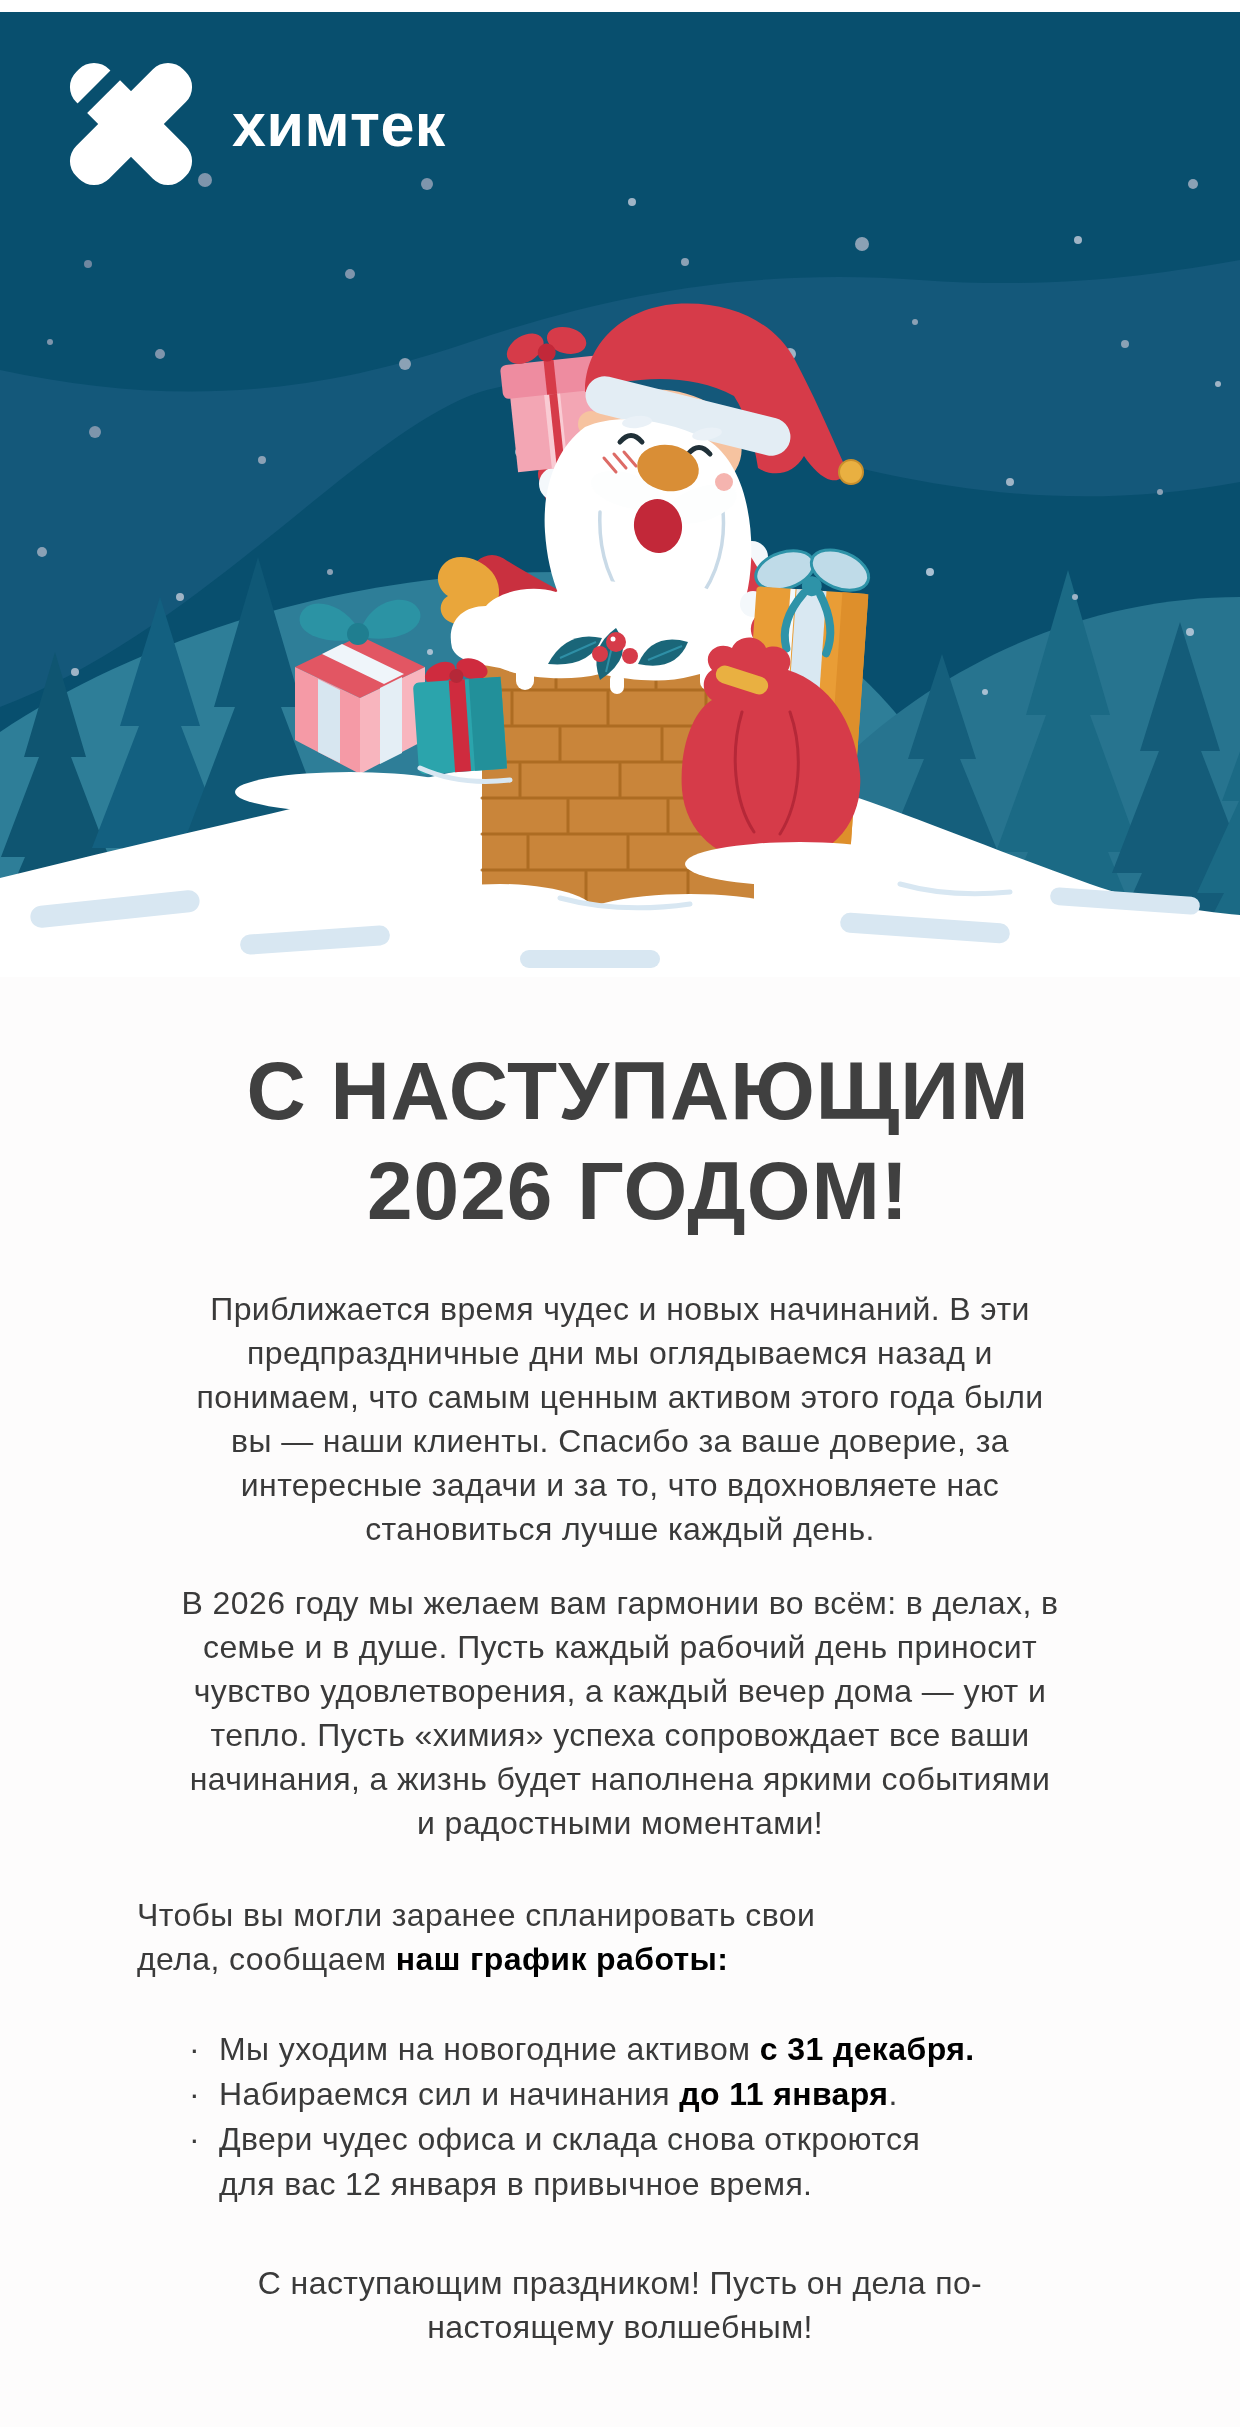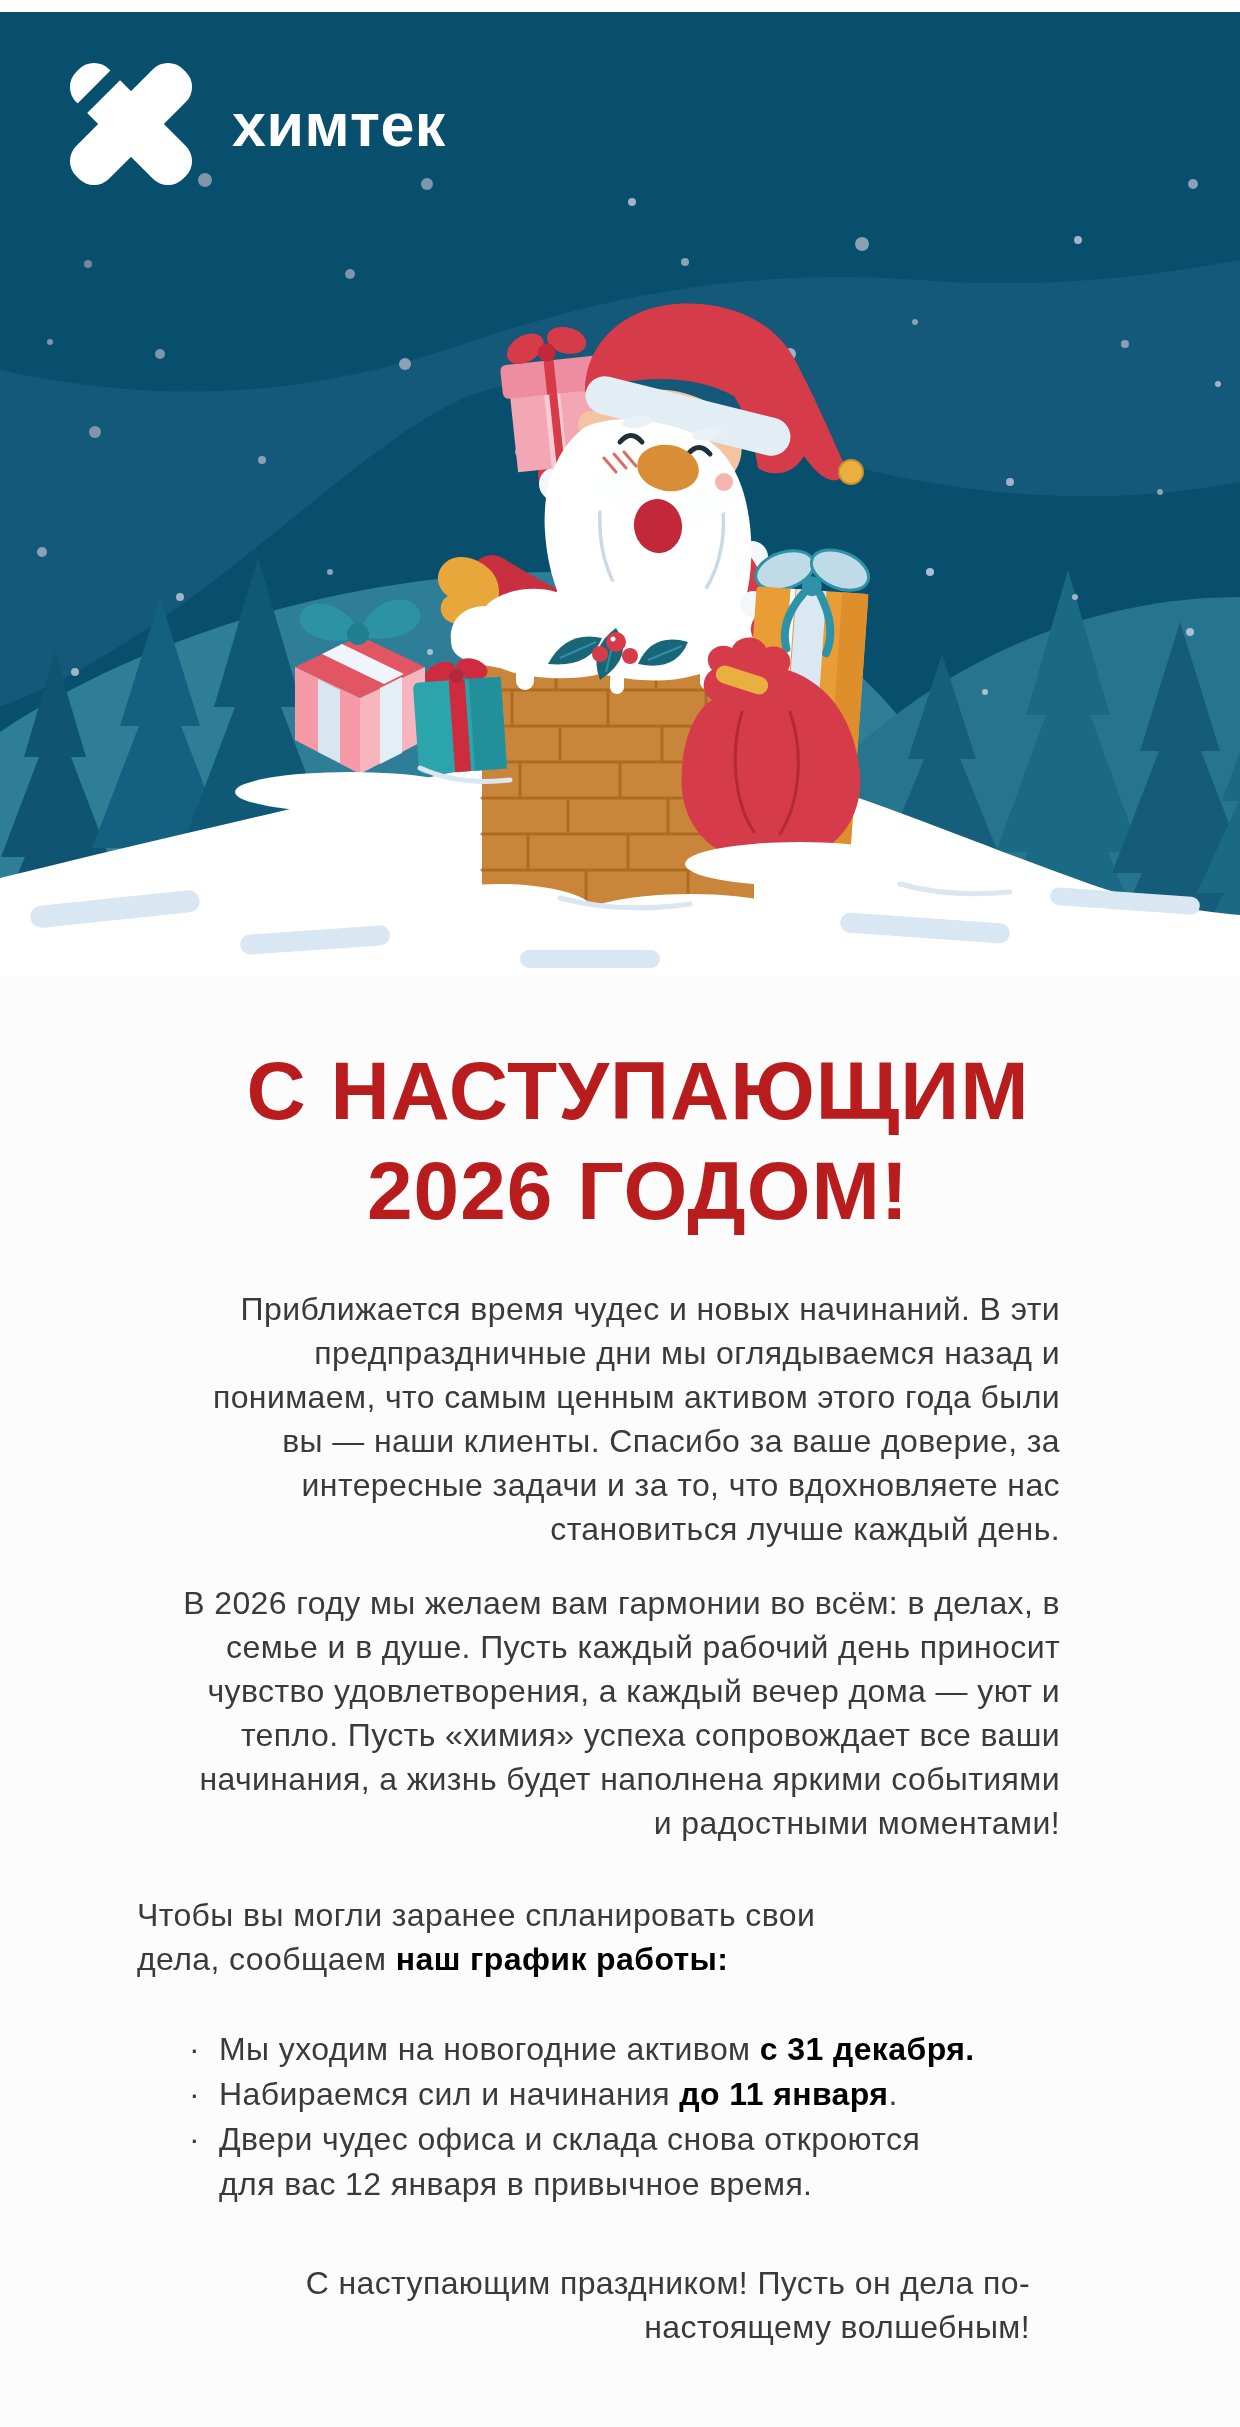--- a/index.html
+++ b/index.html
@@ -8,22 +8,22 @@
 
   
   .hero{position:relative;width:1240px;height:965px;background:#084F6E;overflow:hidden;}
   .scene{display:block;width:1240px;height:965px;}
   .brand{position:absolute;left:62px;top:50px;display:flex;align-items:center;gap:32px;text-decoration:none;}
   .brand-mark{display:block;width:138px;height:126px;}
   .brand-name{color:#FFFFFF;font-size:61px;font-weight:700;letter-spacing:0.5px;line-height:1;}
 
   
   .content{padding:64px 0 42px;background:#FDFCFC;}
-  .title{margin:0 auto;text-align:center;font-weight:700;font-size:82px;line-height:100px;letter-spacing:1px;color:#b91c1c;padding-left:36px;}
-  .para{width:880px;margin:0 auto;text-align:right;font-size:32px;line-height:44px;letter-spacing:0.4px;color:#3A3A3A;}
+  .title{margin:0 auto;text-align:center;font-weight:700;font-size:82px;line-height:100px;letter-spacing:1px;color:#404040;padding-left:36px;}
+  .para{width:880px;margin:0 auto;text-align:center;font-size:32px;line-height:44px;letter-spacing:0.4px;color:#3A3A3A;}
   .p1{margin-top:46px;}
   .p2{margin-top:30px;}
   .schedule{width:985px;margin:48px 0 0 137px;font-size:32px;line-height:44px;letter-spacing:0.4px;color:#3A3A3A;}
   .bullets{list-style:none;margin:46px 0 0 0;padding:0;}
   .bullets li{position:relative;padding-left:82px;line-height:45px;}
   .dot{position:absolute;left:52px;top:0;color:#3A3A3A;}
   strong{font-weight:700;color:#000000;}
   .closing{max-width:820px;margin:54px auto 0;}
 </style>
 </head>

